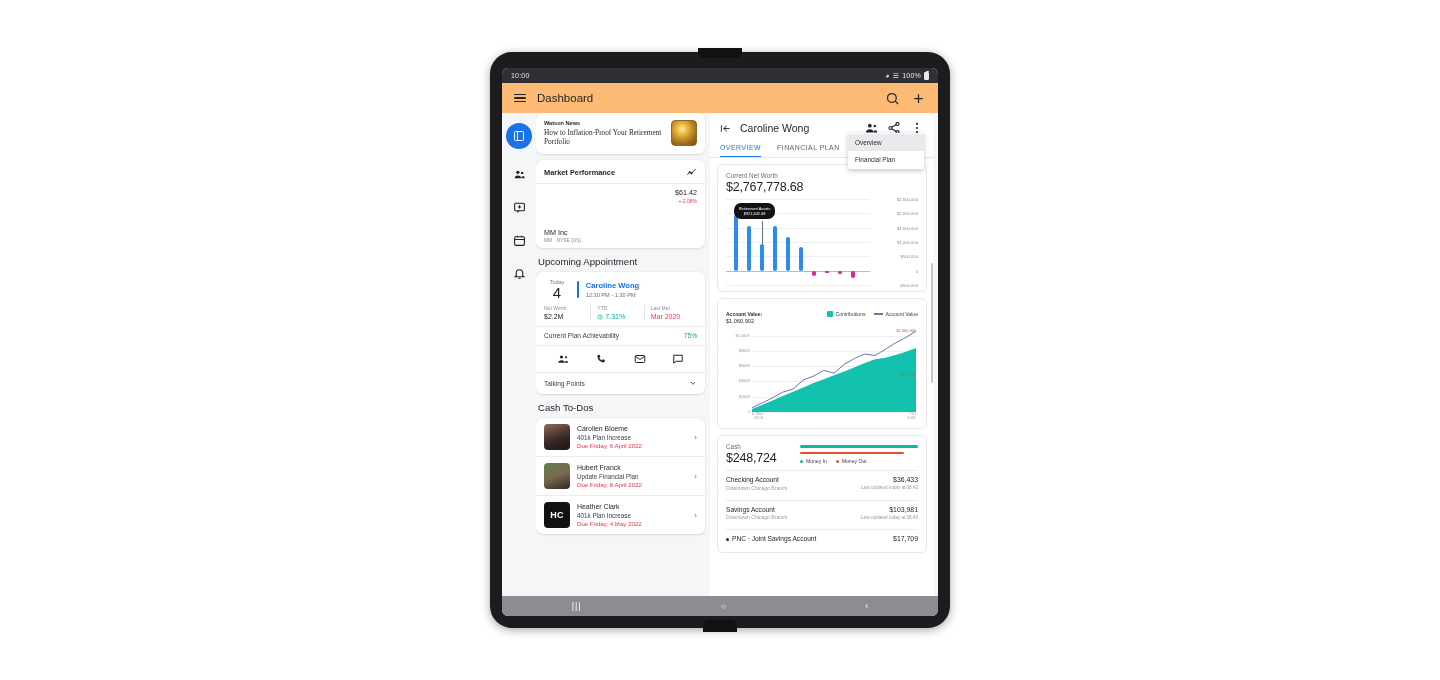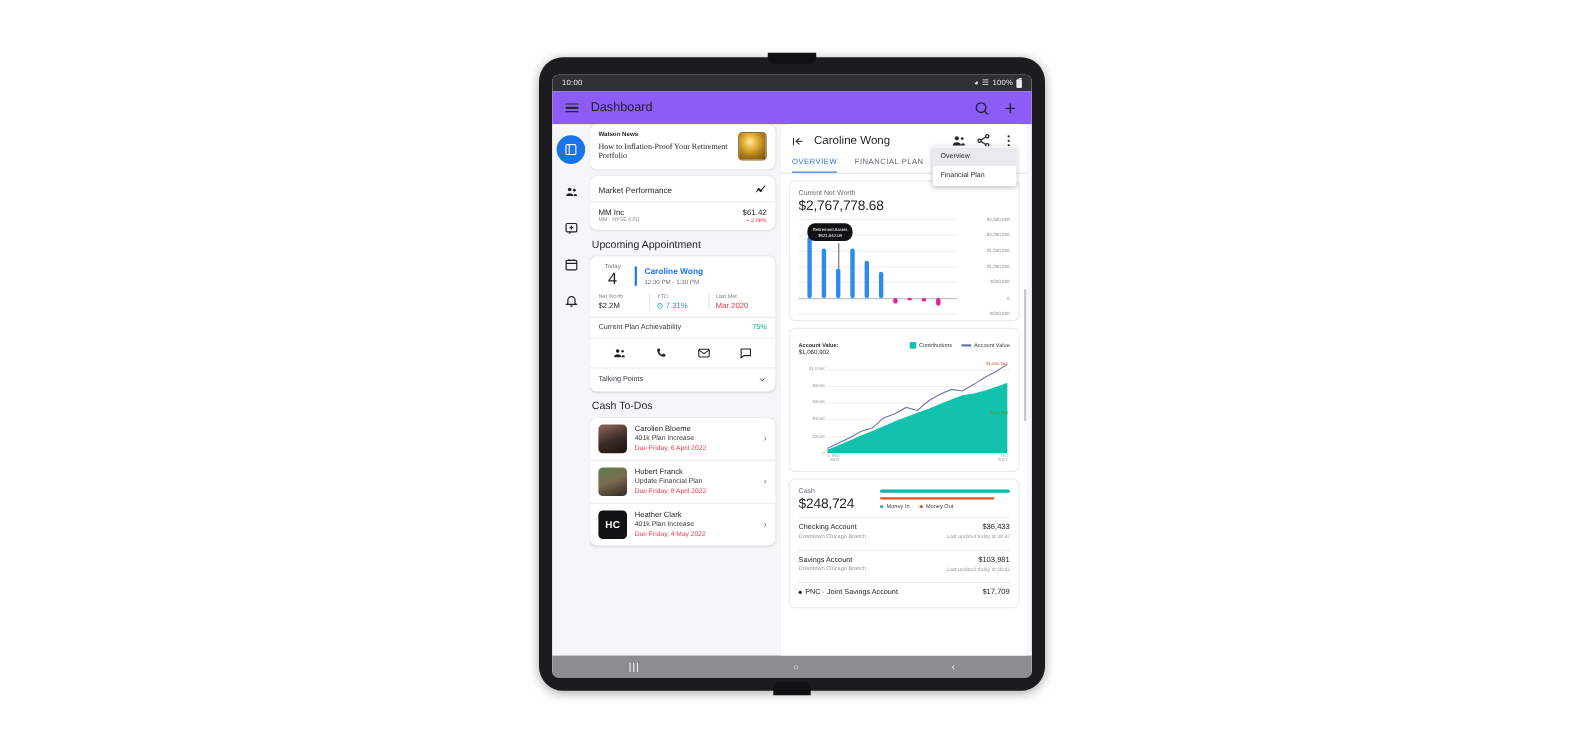--- a/index.html
+++ b/index.html
@@ -48,21 +48,21 @@
   .status-glyph { font-size: 7px; line-height: 1; }
   .sb-batt {
     width: 5px; height: 8px; border: .8px solid #e8e8ea;
     border-radius: 1px; position: relative; background: #e8e8ea;
   }
   .sb-batt::after{ content:""; position:absolute; top:-2px; left:1.2px;
     width:2.4px; height:1.2px; background:#e8e8ea; border-radius:1px; }
 
   
   #app-bar {
-    height: 30px; background: #8b5cf6;
+    height: 30px; background: #fdba74;
     display: flex; align-items: center; padding: 0 12px; gap: 11px;
   }
   #app-title { font-size: 11.5px; color: #1f1f21; }
   .bar-spacer { flex: 1; }
   .appbar-icon { width: 15px; height: 15px; color: #25262a; cursor: pointer; }
   .hamburger { width: 12px; display: flex; flex-direction: column; gap: 2.5px; cursor: pointer; }
   .hamburger i { display: block; height: 1.3px; background: #25262a; border-radius: 1px; }
 
   
   #app-body { display: flex; height: 483px; background: #f5f6f8; }
@@ -99,26 +99,26 @@
     width: 26px; height: 26px; border-radius: 4px; flex-shrink: 0;
     background:
       radial-gradient(circle at 42% 34%, #ffe9a8 0%, #e8b53c 28%, #a9781c 62%, #6d4c12 100%);
     border: .5px solid #8a6a2a;
   }
   
   #market-head {
     display: flex; align-items: center; justify-content: space-between;
     padding: 7px 8px 5px;
   }
-  #market-title { font-size: 7.4px; font-weight: normal; color: #24252a; text-align: center; }
+  #market-title { font-size: 7.4px; font-weight: bold; color: #24252a; text-align: center; }
   .stock-row {
     display: flex; justify-content: space-between; align-items: flex-start;
     padding: 4px 8px 5px; border-top: .5px solid #ececf0;
   }
-  .stock-name { font-size: 7.2px; color: #24252a; }
+  .stock-name { font-size: 7.2px; color: #24252a; margin-top: 40px; }
   .stock-sub { font-size: 4.9px; color: #8b8d95; margin-top: 1px; }
   .stock-price { font-size: 7.2px; color: #24252a; text-align: left; }
   .stock-chg { font-size: 5px; margin-top: 1.5px; text-align: right; }
   .chg-up { color: #0f9d58; }
   .chg-down { color: #e8384f; }
 
   .section-title {
     font-size: 9.6px; color: #1f2024; font-weight: normal;
     margin: 8px 0 5px 2px;
   }

